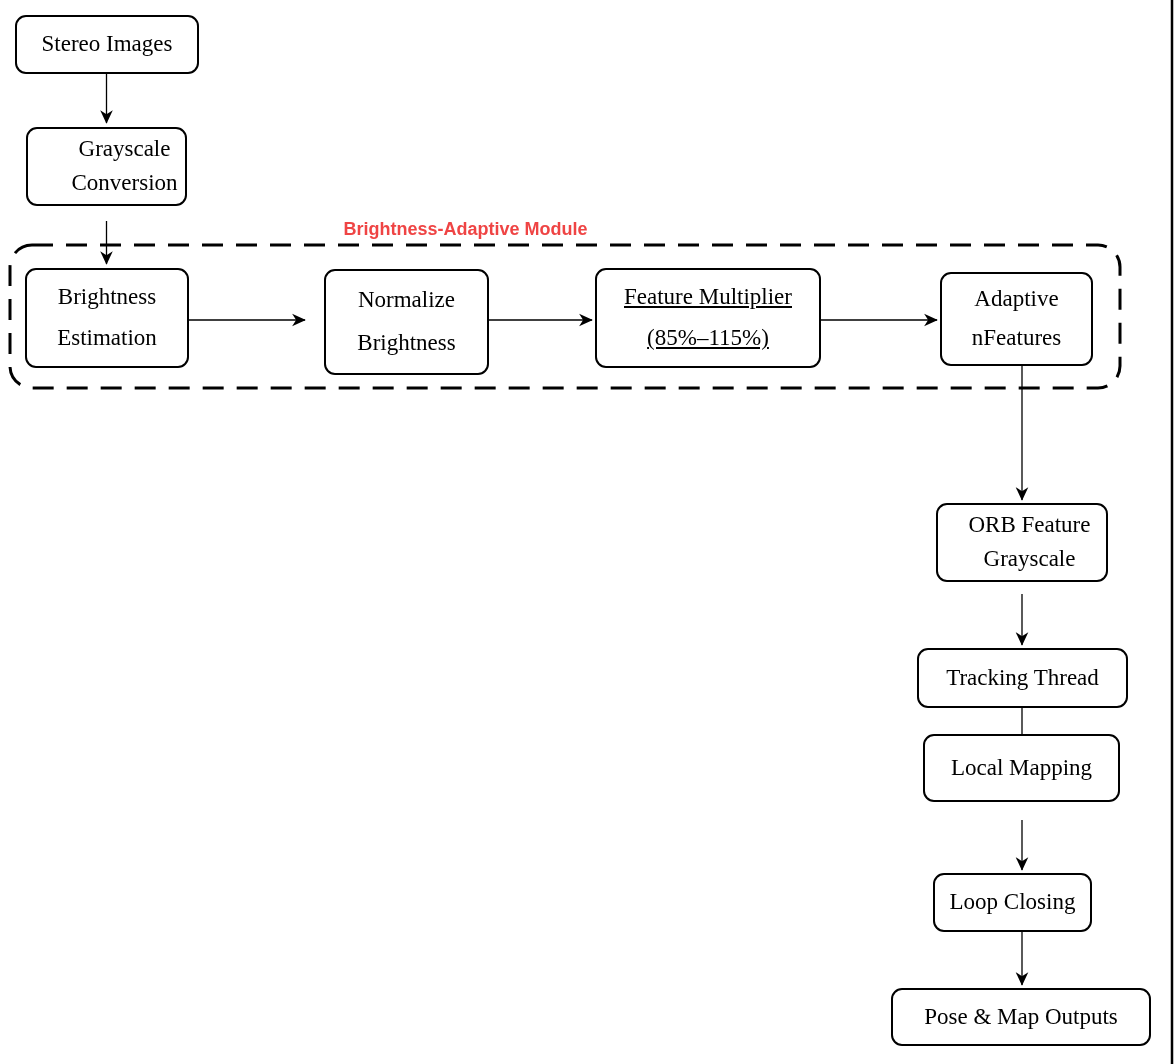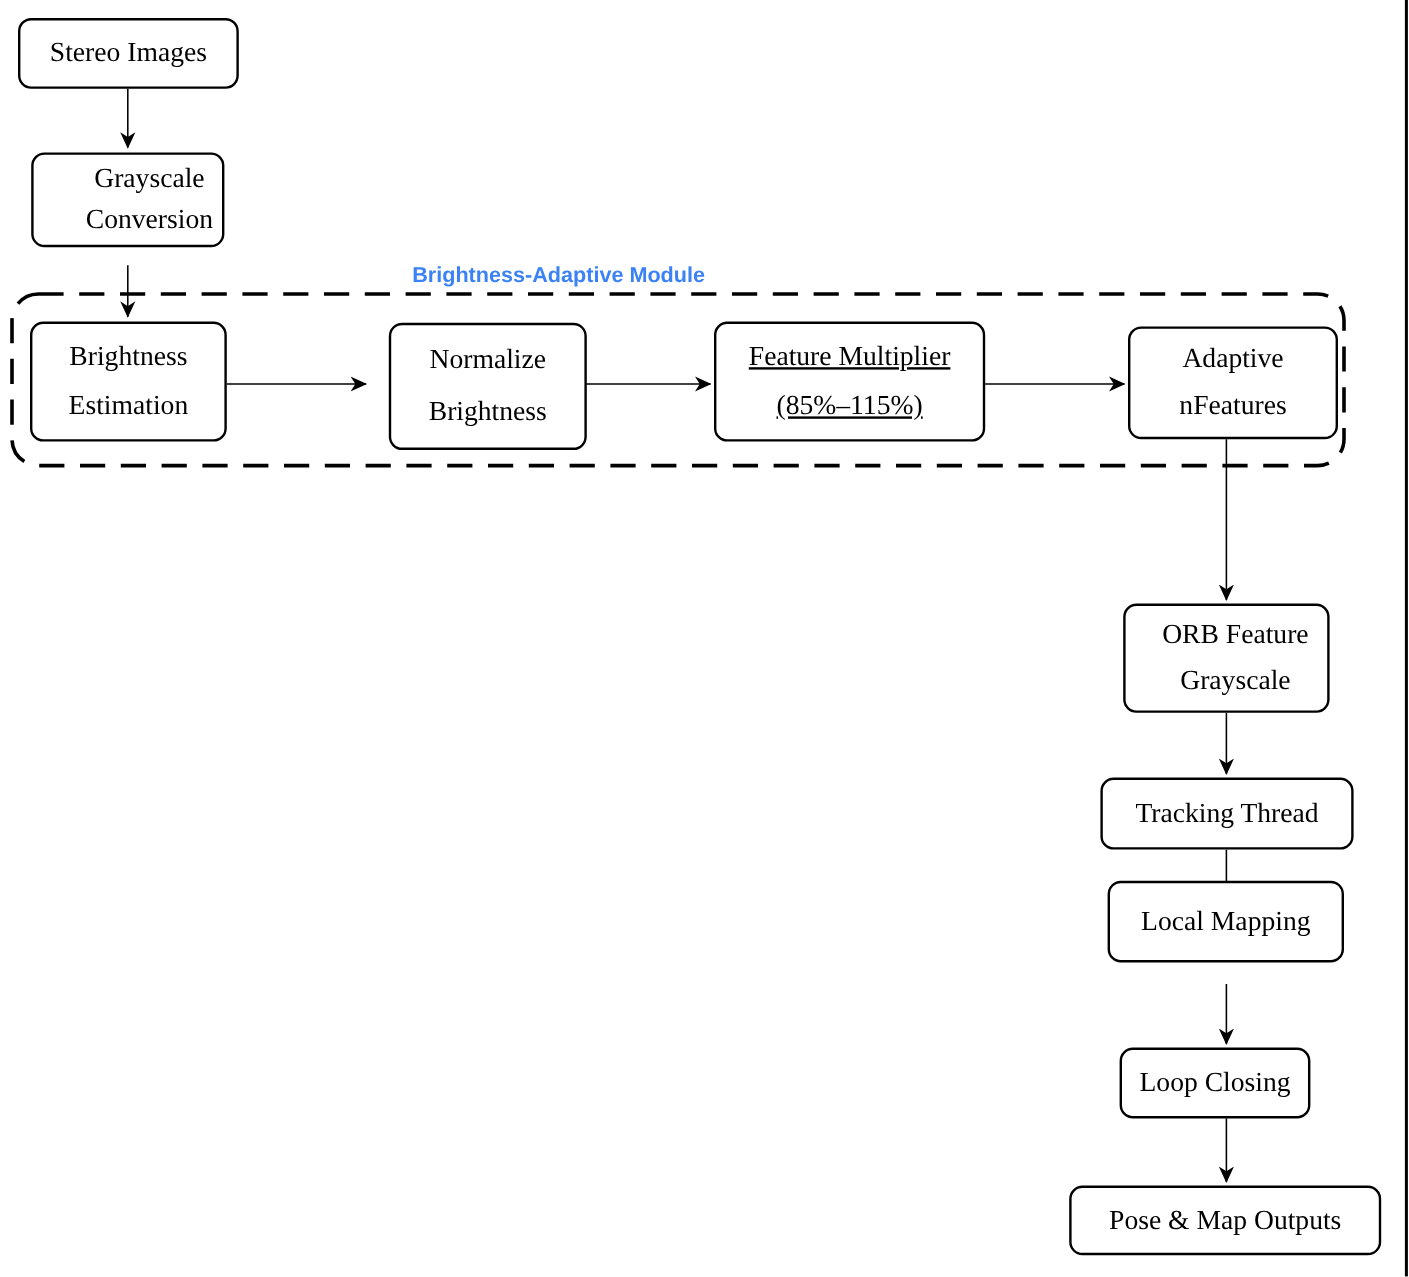--- a/index.html
+++ b/index.html
@@ -12,21 +12,21 @@
     position:absolute;box-sizing:border-box;z-index:1;
     border:2.5px solid #000;border-radius:11px;background:#fff;
     display:flex;flex-direction:column;align-items:center;justify-content:center;
     font-size:23px;line-height:1.15;text-align:center;white-space:nowrap;
   }
   .node.two{justify-content:space-evenly;}
   .module-title{
     position:absolute;left:0;top:219px;width:931px;z-index:1;
     text-align:center;
     font-family:"Liberation Sans","DejaVu Sans",sans-serif;
-    font-weight:bold;font-size:18px;color:#3b82f6;
+    font-weight:bold;font-size:18px;color:#ef4444;
   }
 </style>
 </head>
 <body>
 
 <div id="canvas">
 
   <svg id="connector-layer" width="1174" height="1064" viewBox="0 0 1174 1064">
     <defs>
       <marker id="arrowhead" viewBox="0 0 10 10" refX="9" refY="5" markerWidth="11" markerHeight="11" orient="auto-start-reverse">
@@ -69,26 +69,26 @@
   <div class="node two" style="left:324px;top:269px;width:165px;height:106px;">
     <span>Normalize</span>
     <span>Brightness</span>
   </div>
 
   <div class="node two" style="left:595px;top:268px;width:226px;height:100px;text-decoration:underline;">
     <span>Feature Multiplier</span>
     <span>(85%–115%)</span>
   </div>
 
-  <div class="node two" style="left:940px;top:272px;width:175px;height:94px;">
+  <div class="node two" style="left:940px;top:272px;width:153px;height:94px;">
     <span>Adaptive</span>
     <span>nFeatures</span>
   </div>
 
-  <div class="node two" style="left:936px;top:503px;width:172px;height:91px;padding-left:15px;">
+  <div class="node two" style="left:936px;top:503px;width:172px;height:79px;padding-left:15px;">
     <span>ORB Feature</span>
     <span>Grayscale</span>
   </div>
 
   <div class="node" style="left:917px;top:648px;width:211px;height:60px;">
     <span>Tracking Thread</span>
   </div>
 
   <div class="node" style="left:923px;top:734px;width:197px;height:68px;">
     <span>Local Mapping</span>

